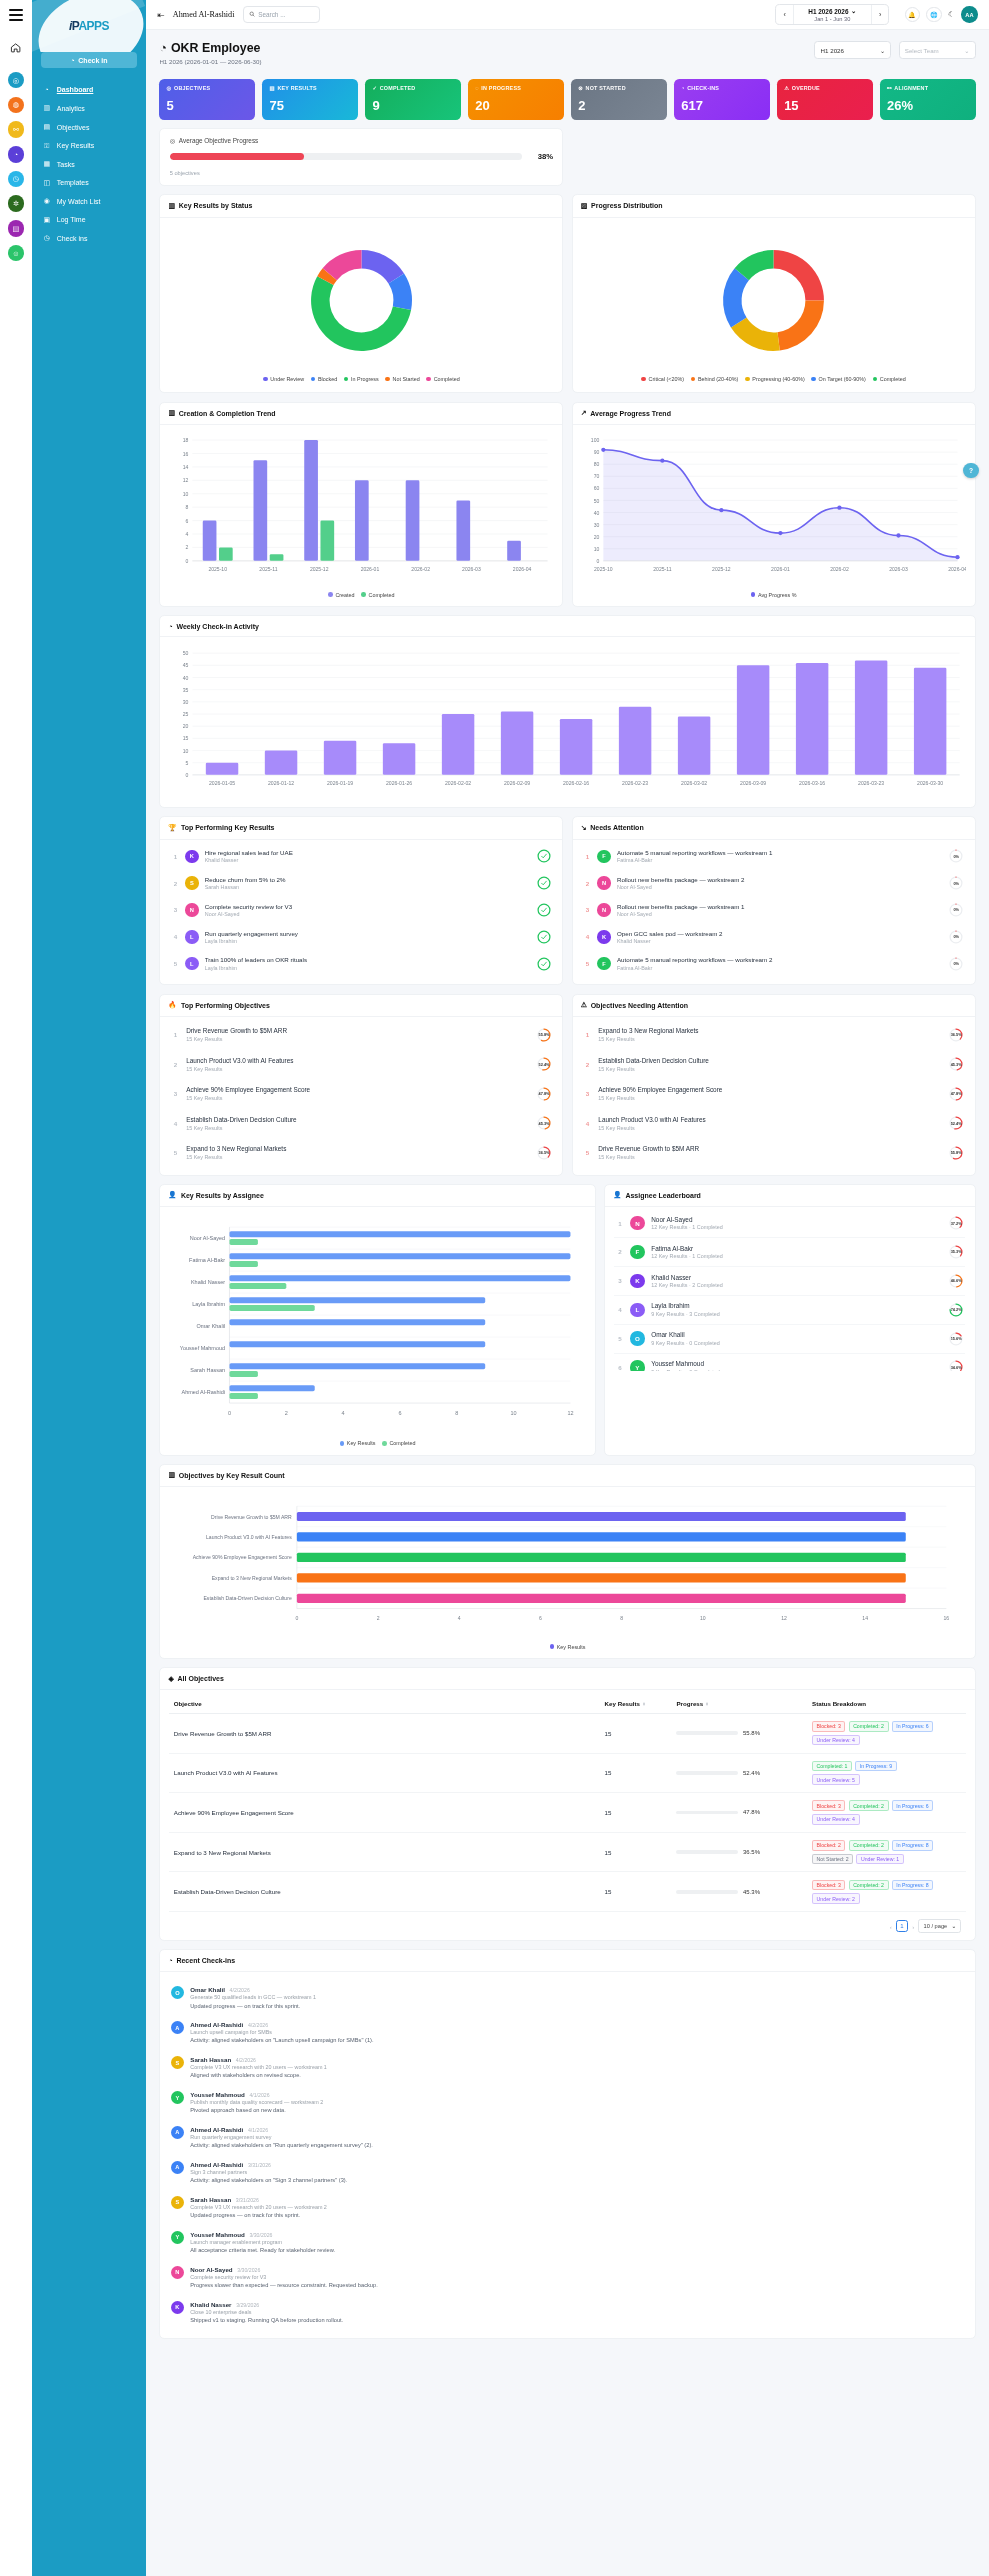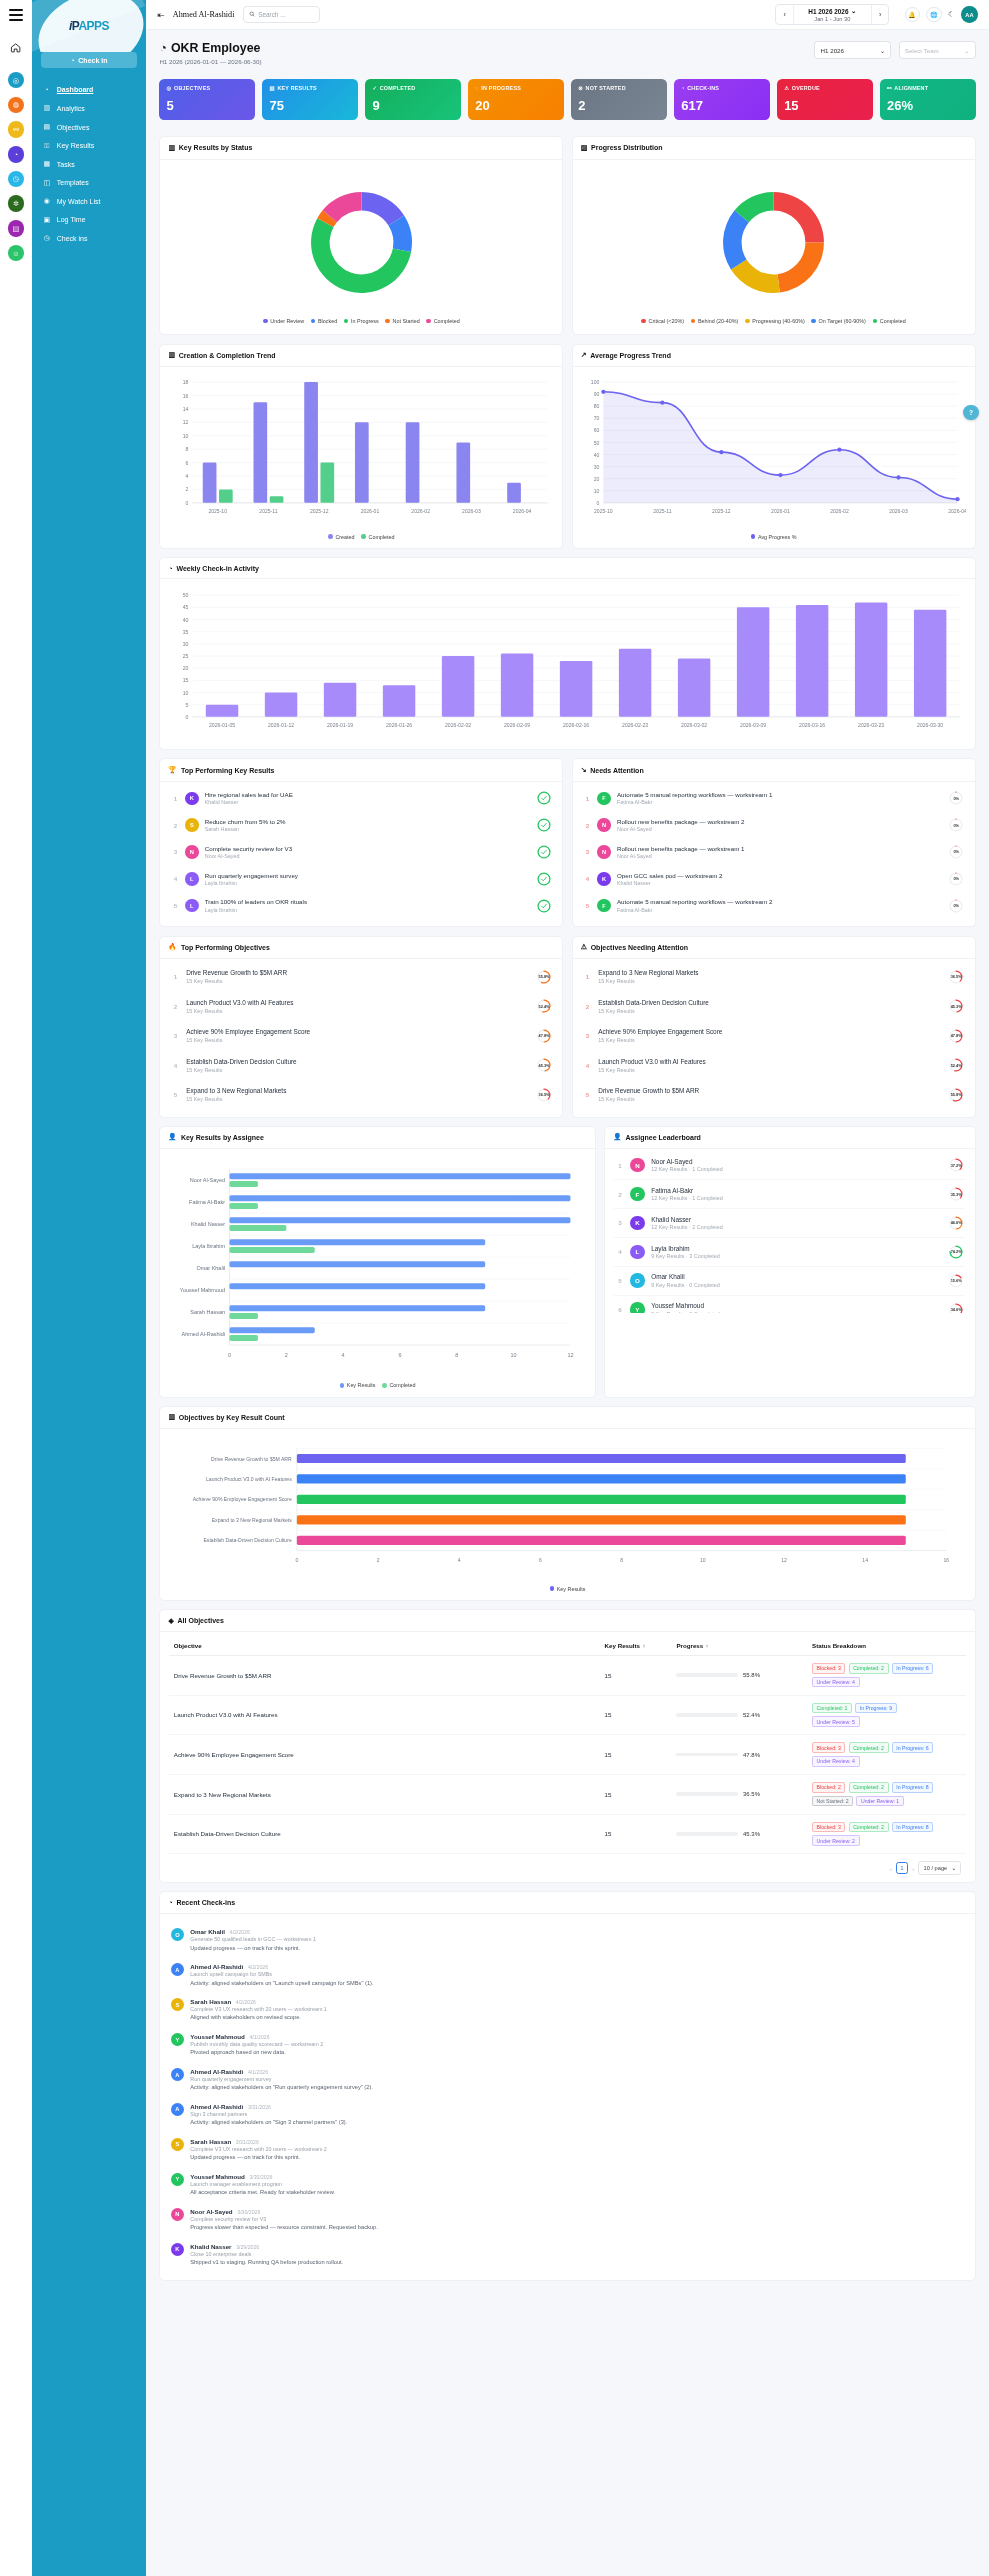--- a/index.html
+++ b/index.html
@@ -386,20 +386,35 @@
           <div class="stat" style="background:linear-gradient(135deg,#12b886,#0fb07e)">
     <div class="lab">
               <span>⚯</span>
               <span>ALIGNMENT</span>
             </div>
     <div class="val">26%</div>
   </div>
         </div>
 
       <div class="row2" id="prgcards">
+          <div class="card">
+    <div class="card-b" style="padding:7.7px 9.3px 9.3px">
+      <div class="card-h" style="padding:0 0 7.2px;border:none;font-weight:normal;font-size:6.4px;color:#444">
+        <span>◎</span>
+        <span>Average Objective Progress</span>
+      </div>
+      <div class="prg-row">
+        <div class="prg-track">
+          <div class="prg-fill" style="width:38%;background:#ee4556"></div>
+        </div>
+        <div class="prg-pct">38%</div>
+      </div>
+      <div class="prg-note">5 objectives</div>
+    </div>
+  </div>
         </div>
 
       <div class="row2" id="donuts">
           <div class="card">
     <div class="card-h">
       <span>▥</span>
       <span>Key Results by Status</span>
             </div>
     <div class="card-b">
               <div class="donut-wrap">

